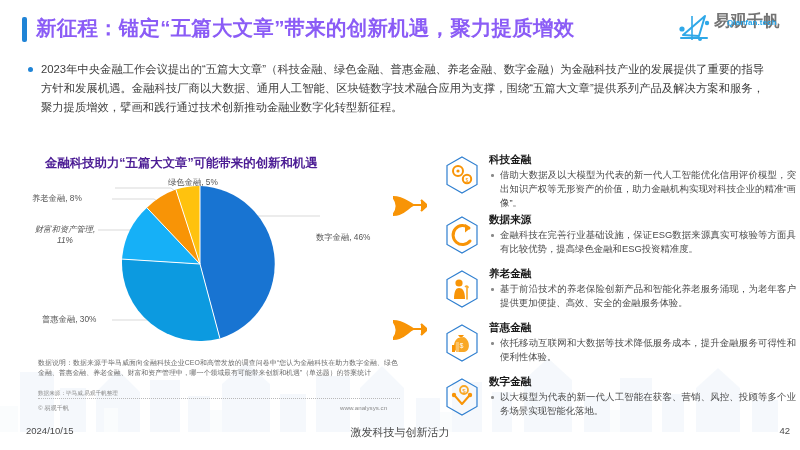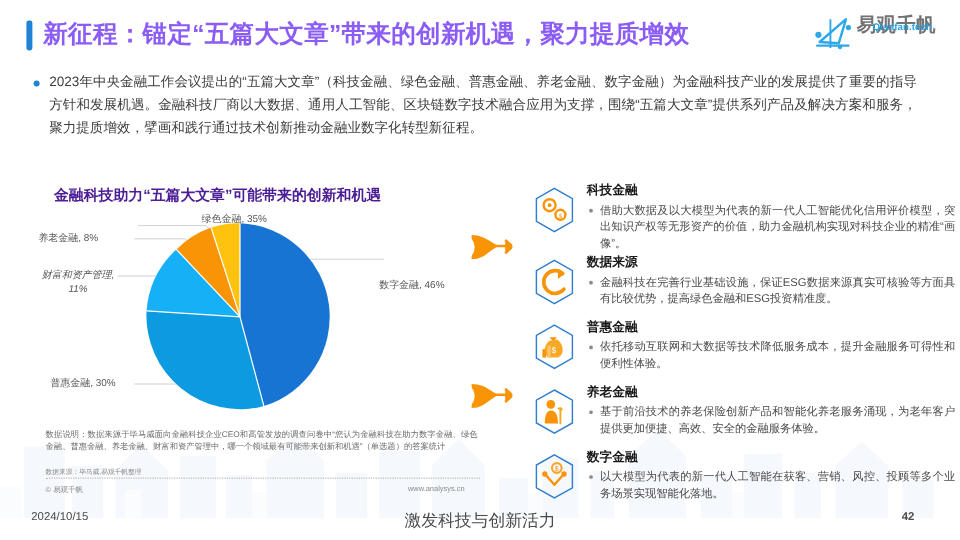--- a/index.html
+++ b/index.html
@@ -97,23 +97,23 @@
     border-top: 1px dotted #b9b9b9;
   }
   .copy { position: absolute; left: 38px; top: 404px; font-size: 6.2px; color: #8a8a8a; }
   .site { position: absolute; left: 340px; top: 404px; font-size: 6.2px; color: #8a8a8a; }
 
   
   .footer { position: absolute; left: 0; bottom: 0; width: 800px; height: 34px; }
   .f-date { position: absolute; left: 26px; top: 9px; font-size: 9.5px; color: #4a4a4a; }
   .f-center {
     position: absolute; left: 0; top: 9px; width: 800px; text-align: center;
-    font-size: 14px; color: #4a4a4a;
-  }
-  .f-page { position: absolute; right: 38px; top: 9px; font-size: 9.5px; color: #4a4a4a; font-weight: bold; }
+    font-size: 11px; color: #4a4a4a;
+  }
+  .f-page { position: absolute; right: 10px; top: 9px; font-size: 9.5px; color: #4a4a4a; }
 </style>
 </head>
 <body>
 
 <div id="slide">
 
   <svg class="skyline" viewBox="0 0 800 110" preserveAspectRatio="none">
     <g fill="#eef4fa">
       <rect x="20" y="50" width="34" height="60"></rect>
       <rect x="60" y="66" width="26" height="44"></rect>
@@ -197,21 +197,21 @@
         <path d="M180 92 L102.10 87.10"></path>
         <path d="M180 92 L126.95 35.82"></path>
         <path d="M180 92 L155.89 17.56"></path>
       </g>
     </svg>
 
     <div class="pie-label" style="left:296px; top:60px;">数字金融, 46%</div>
     <div class="pie-label" style="left:22px; top:142px;">普惠金融, 30%</div>
     <div class="pie-label wrap" style="left:8px; top:52px;font-style:italic;">财富和资产管理, 11%</div>
     <div class="pie-label" style="left:12px; top:21px;">养老金融, 8%</div>
-    <div class="pie-label" style="left:148px; top:5px;">绿色金融, 35%</div>
+    <div class="pie-label" style="left:148px; top:5px;">绿色金融, 5%</div>
   </div>
 
   <svg class="arrow" style="left:393px; top:193px;" viewBox="0 0 34 26">
     <path d="M0 4 C10 4 14 9 20 12 C14 15 10 22 0 22 C5 16 5 10 0 4 Z M20 12 L33 12 M28 7 L34 12.5 L28 18" fill="#f89406" stroke="#f89406" stroke-width="2.2" stroke-linejoin="round"></path>
   </svg>
   <svg class="arrow" style="left:393px; top:317px;" viewBox="0 0 34 26">
     <path d="M0 4 C10 4 14 9 20 12 C14 15 10 22 0 22 C5 16 5 10 0 4 Z M20 12 L33 12 M28 7 L34 12.5 L28 18" fill="#f89406" stroke="#f89406" stroke-width="2.2" stroke-linejoin="round"></path>
   </svg>
 
   <div class="rightlist">
@@ -238,49 +238,49 @@
       </svg>
       <div class="rbody">
         <div class="rhead">数据来源</div>
         <div class="rdesc">金融科技在完善行业基础设施，保证ESG数据来源真实可核验等方面具有比较优势，提高绿色金融和ESG投资精准度。</div>
       </div>
     </div>
 
     <div class="ritem">
       <svg class="rhex" viewBox="0 0 36 40">
         <polygon points="18,2 33,10.5 33,29.5 18,38 3,29.5 3,10.5" fill="none" stroke="#2f7fd0" stroke-width="1.2"></polygon>
+        <circle cx="15" cy="14" r="3.6" fill="#f89406"></circle>
+        <path d="M10 30 C10 22 12 19 15 19 C18.5 19 21 22 21 30 Z" fill="#f89406"></path>
+        <path d="M23 18 L23 30" stroke="#f9a826" stroke-width="1.6" stroke-linecap="round"></path>
+        <path d="M21 18 C22.5 16.5 24.5 17 24 19" fill="none" stroke="#f9a826" stroke-width="1.5"></path>
+      </svg>
+      <div class="rbody">
+        <div class="rhead">养老金融</div>
+        <div class="rdesc">基于前沿技术的养老保险创新产品和智能化养老服务涌现，为老年客户提供更加便捷、高效、安全的金融服务体验。</div>
+      </div>
+    </div>
+
+    <div class="ritem">
+      <svg class="rhex" viewBox="0 0 36 40">
+        <polygon points="18,2 33,10.5 33,29.5 18,38 3,29.5 3,10.5" fill="none" stroke="#2f7fd0" stroke-width="1.2"></polygon>
         <path d="M20 14 C26 17 27 28 20 29 L14 29 C8 28 9 18 14 15 Z" fill="#f9a826"></path>
         <text x="17.5" y="25" font-size="7" fill="#fff" text-anchor="middle" font-family="sans-serif">$</text>
         <rect x="8" y="22" width="3" height="7" fill="#f89406"></rect>
         <rect x="12" y="19" width="3" height="10" fill="#fbc36a"></rect>
         <path d="M14 12 L20 12 L18 14.5 L16 14.5 Z" fill="#f89406"></path>
       </svg>
       <div class="rbody">
         <div class="rhead">普惠金融</div>
         <div class="rdesc">依托移动互联网和大数据等技术降低服务成本，提升金融服务可得性和便利性体验。</div>
       </div>
     </div>
 
     <div class="ritem">
       <svg class="rhex" viewBox="0 0 36 40">
         <polygon points="18,2 33,10.5 33,29.5 18,38 3,29.5 3,10.5" fill="none" stroke="#2f7fd0" stroke-width="1.2"></polygon>
-        <circle cx="15" cy="14" r="3.6" fill="#f89406"></circle>
-        <path d="M10 30 C10 22 12 19 15 19 C18.5 19 21 22 21 30 Z" fill="#f89406"></path>
-        <path d="M23 18 L23 30" stroke="#f9a826" stroke-width="1.6" stroke-linecap="round"></path>
-        <path d="M21 18 C22.5 16.5 24.5 17 24 19" fill="none" stroke="#f9a826" stroke-width="1.5"></path>
-      </svg>
-      <div class="rbody">
-        <div class="rhead">养老金融</div>
-        <div class="rdesc">基于前沿技术的养老保险创新产品和智能化养老服务涌现，为老年客户提供更加便捷、高效、安全的金融服务体验。</div>
-      </div>
-    </div>
-
-    <div class="ritem">
-      <svg class="rhex" viewBox="0 0 36 40">
-        <polygon points="18,2 33,10.5 33,29.5 18,38 3,29.5 3,10.5" fill="none" stroke="#2f7fd0" stroke-width="1.2"></polygon>
         <circle cx="20" cy="13" r="4" fill="none" stroke="#f9a826" stroke-width="1.8"></circle>
         <text x="20" y="15.6" font-size="6" fill="#f89406" text-anchor="middle" font-family="sans-serif">$</text>
         <path d="M11 19 L18 27 L25 19" fill="none" stroke="#f89406" stroke-width="2" stroke-linejoin="round"></path>
         <circle cx="10" cy="18" r="2.2" fill="#f89406"></circle>
         <circle cx="26" cy="18" r="2.2" fill="#f89406"></circle>
       </svg>
       <div class="rbody">
         <div class="rhead">数字金融</div>
         <div class="rdesc">以大模型为代表的新一代人工智能在获客、营销、风控、投顾等多个业务场景实现智能化落地。</div>
       </div>

